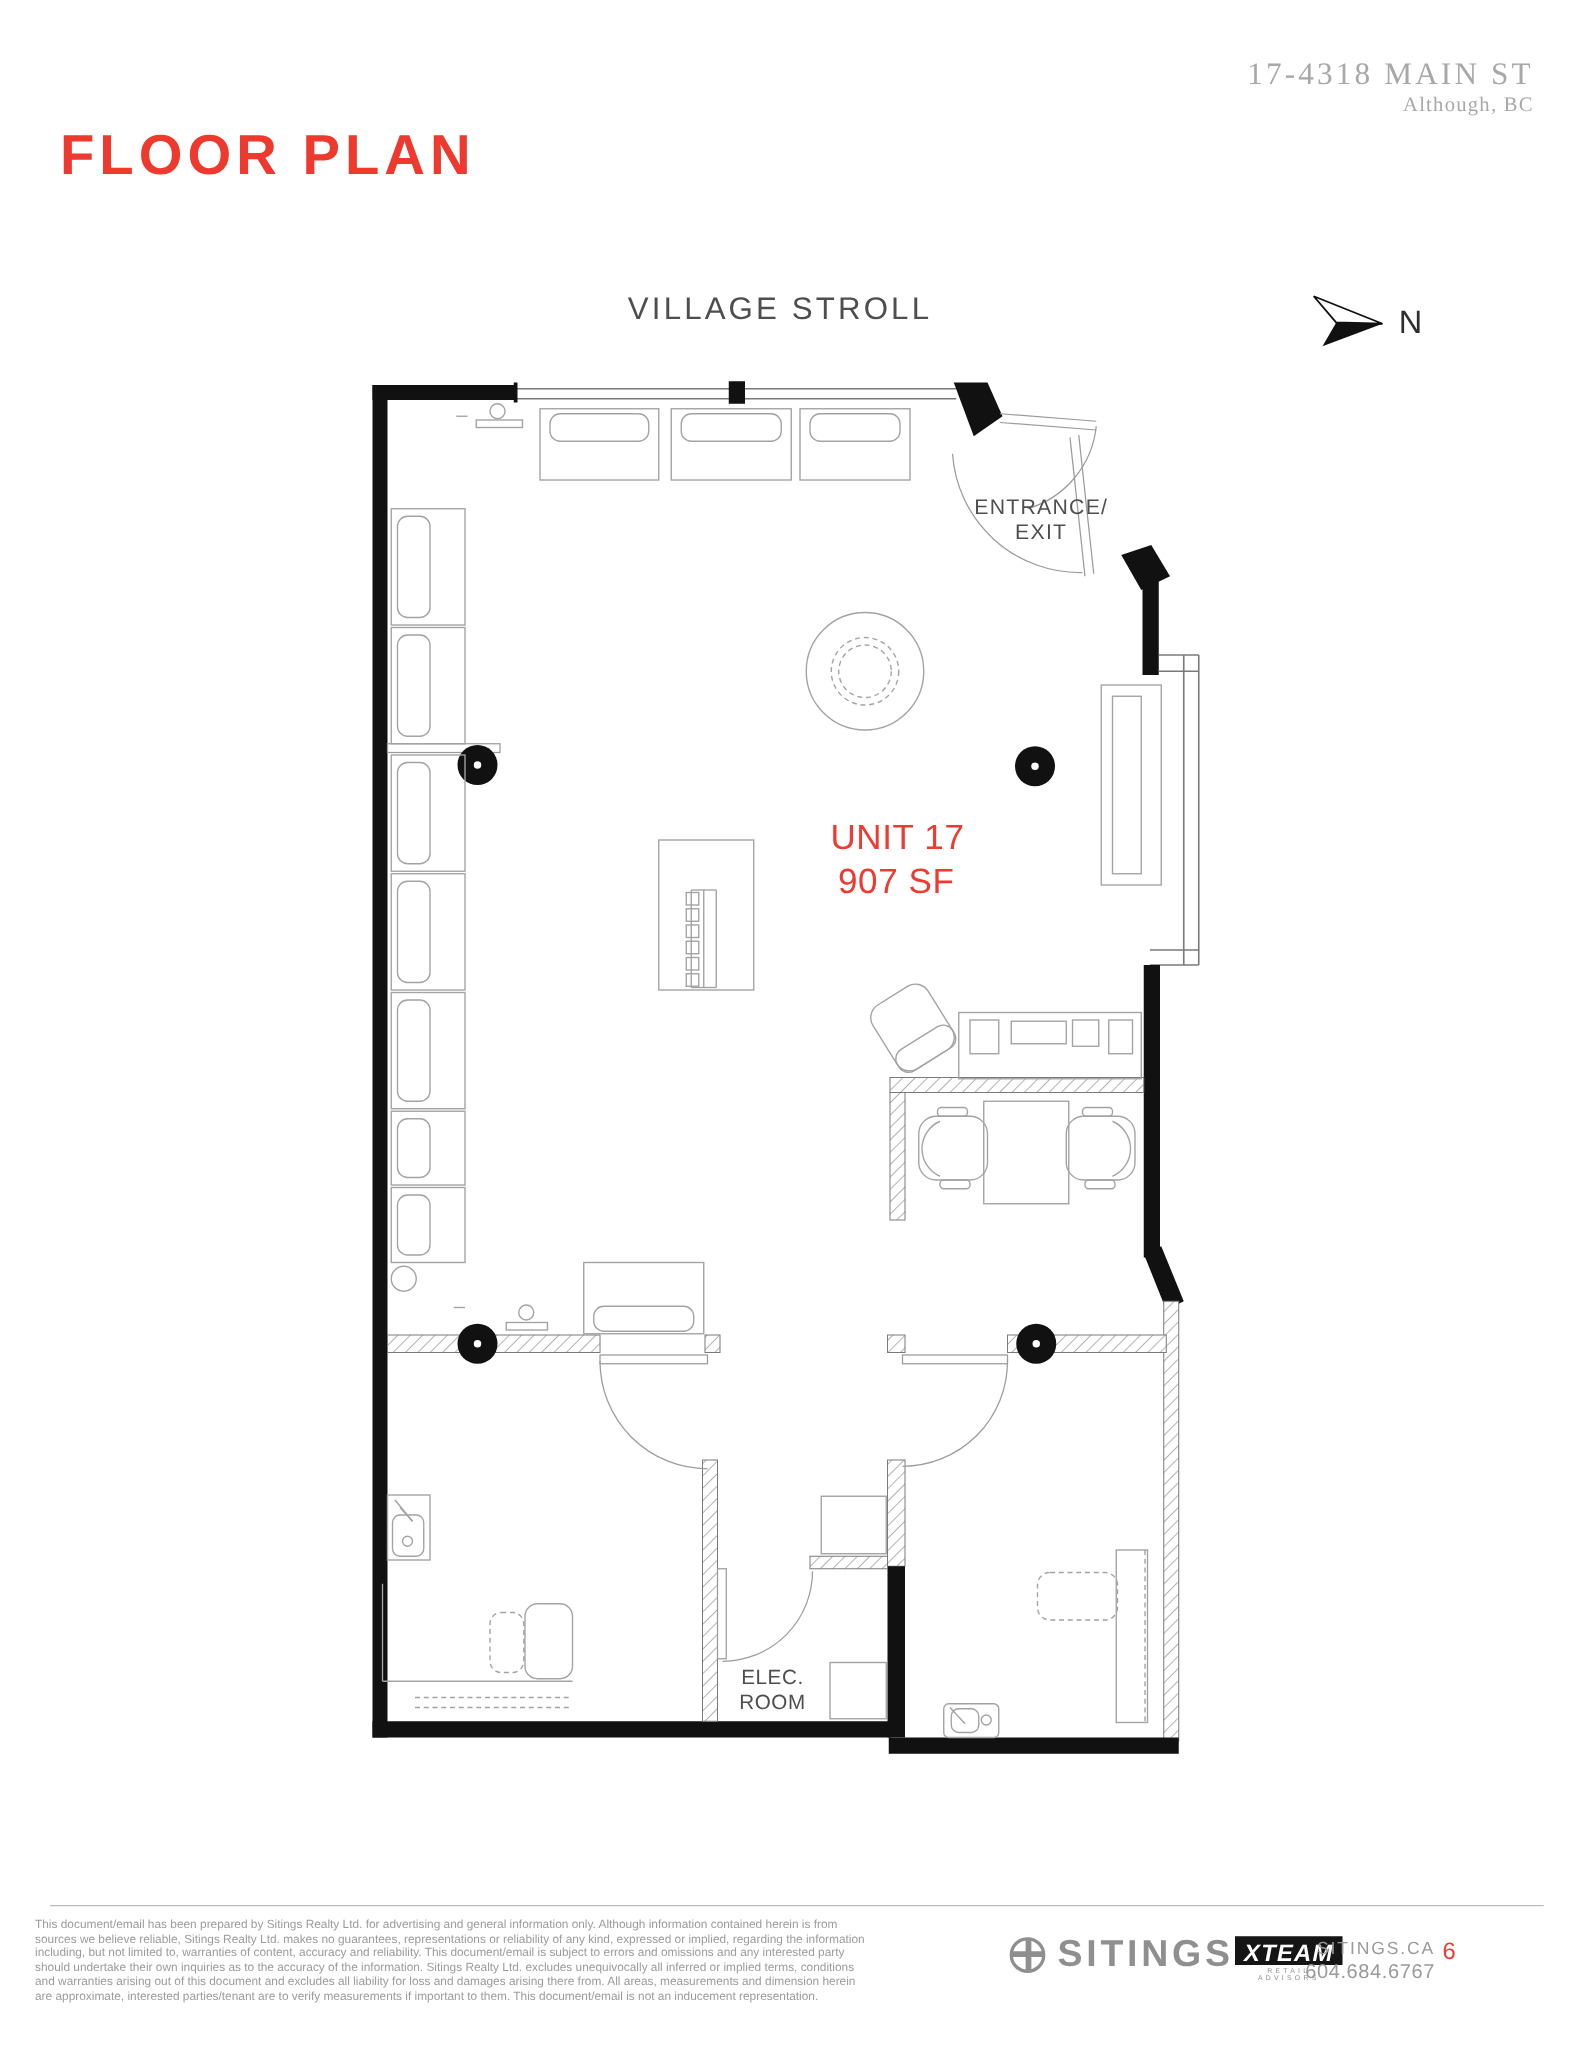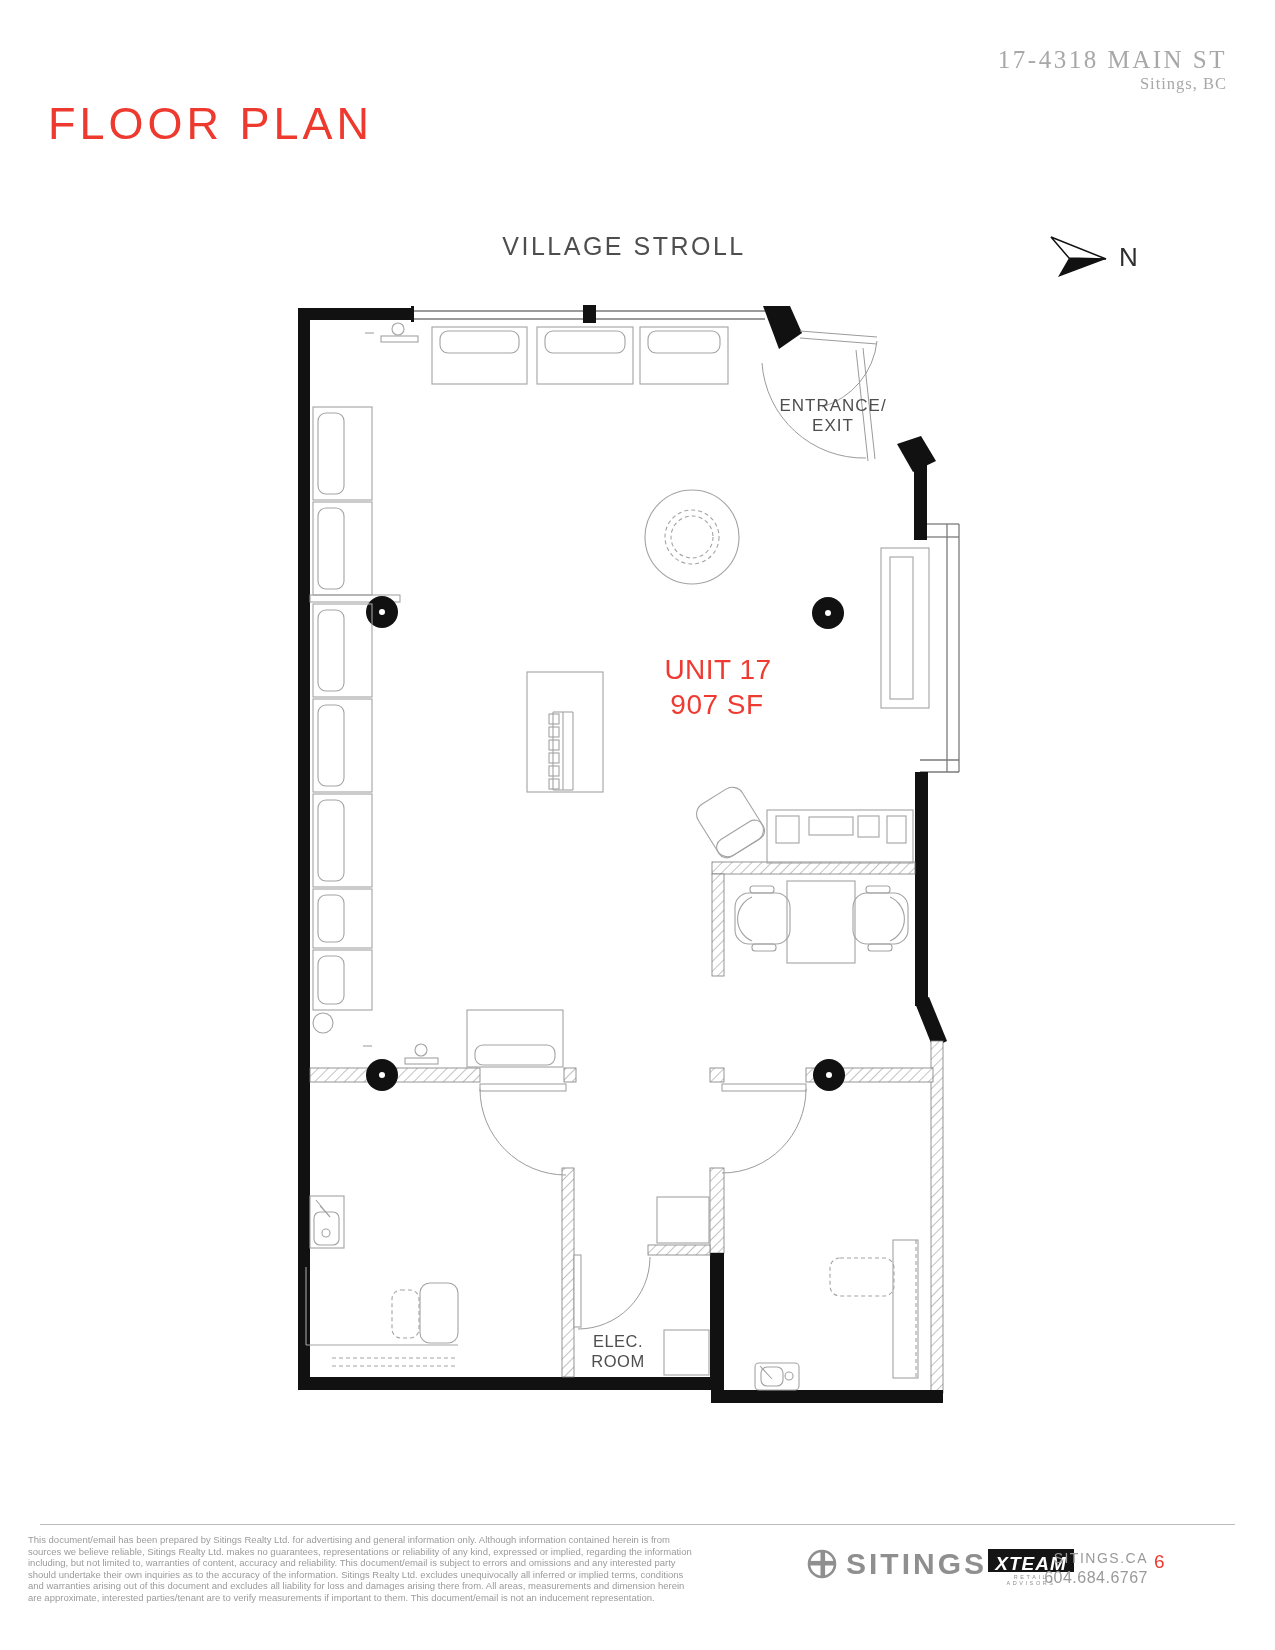--- a/index.html
+++ b/index.html
@@ -2,21 +2,21 @@
 <html><head>
 <meta charset="utf-8">
 <style>
   html,body{margin:0;padding:0;}
   body{
     width:1275px;height:1650px;position:relative;background:#ffffff;
     font-family:"Liberation Sans",sans-serif;overflow:hidden;
   }
   .abs{position:absolute;}
   
-  .page-title{left:48px;top:98px;font-size:45px;letter-spacing:4px;color:#ee392e;font-weight:400;text-align:right;}
+  .page-title{left:48px;top:98px;font-size:45px;letter-spacing:4px;color:#ee392e;font-weight:700;text-align:right;}
   .addr{right:48px;top:46px;text-align:right;color:#a8a8a8;font-family:Liberation Serif, serif;}
   .addr .l1{font-size:25px;letter-spacing:2.5px;line-height:28px;}
   .addr .l2{font-size:16.5px;letter-spacing:1px;line-height:20px;}
   
   .rule{left:40px;top:1524px;width:1195px;height:1px;background:#bdbdbd;}
   .disclaimer{left:28px;top:1534px;color:#9b9b9b;font-size:9.5px;line-height:11.6px;}
   .disclaimer div{white-space:nowrap;}
   .sitings-logo{left:806px;top:1547px;display:flex;align-items:center;gap:8px;}
   .sitings-word{font-size:30px;font-weight:700;letter-spacing:3px;color:#8f8f8f;}
   .xteam{left:988px;top:1549px;width:86px;text-align:center;}
@@ -37,21 +37,21 @@
   .dash{stroke-dasharray:4 3;}
   .lbl{fill:#4e4e4e;font-family:"Liberation Sans",sans-serif;}
   .red{fill:#ee3a30;}
 </style>
 </head>
 <body>
 
 <div class="abs page-title">FLOOR PLAN</div>
 <div class="abs addr">
   <div class="l1">17-4318 MAIN ST</div>
-  <div class="l2">Sitings, BC</div>
+  <div class="l2">Although, BC</div>
 </div>
 
 <svg class="abs" style="left:0;top:0" width="1275" height="1650" viewBox="0 0 1275 1650">
   <defs>
     <pattern id="hatch" patternUnits="userSpaceOnUse" width="7" height="7" patternTransform="rotate(45)">
       <rect width="7" height="7" fill="#ffffff"></rect>
       <line x1="0" y1="0" x2="0" y2="7" stroke="#999999" stroke-width="1.2"></line>
     </pattern>
   </defs>
 

